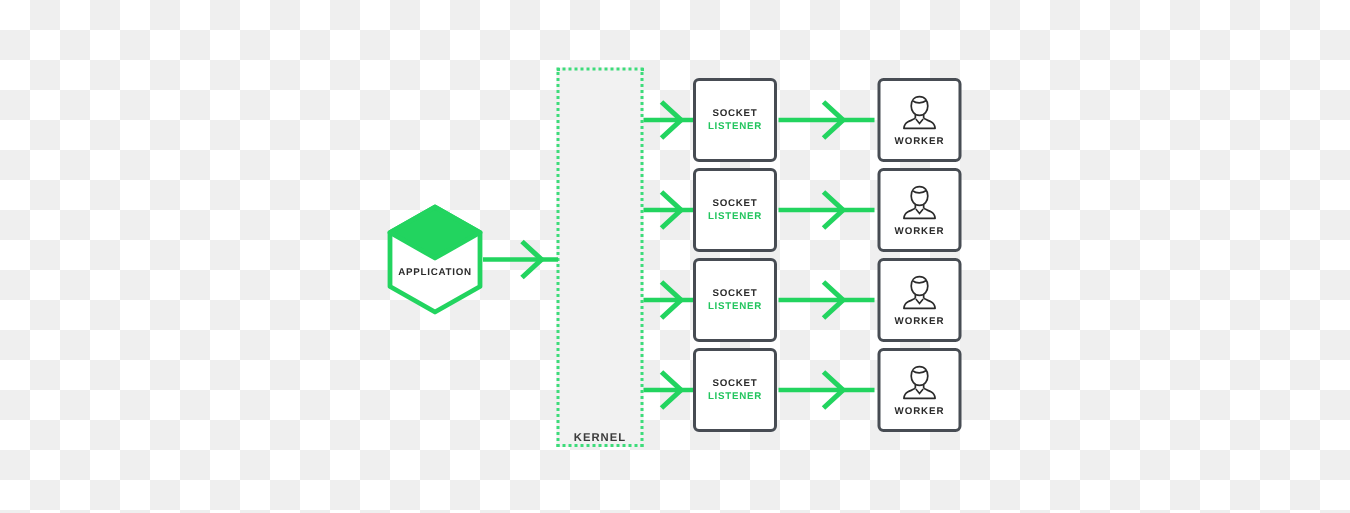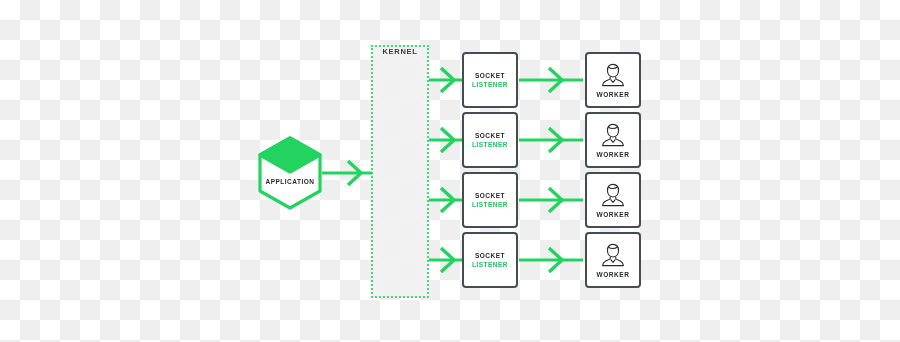--- a/index.html
+++ b/index.html
@@ -31,21 +31,21 @@
   .kernel-box {
     position: absolute;
     left: 371px;
     top: 45px;
     width: 58px;
     height: 253px;
     box-sizing: border-box;
     border: 2px dotted #3ddc7a;
     background: rgba(241, 241, 241, 0.92);
     display: flex;
-    align-items: flex-start;
+    align-items: flex-end;
     justify-content: center;
   }
   .kernel-label {
     font-size: 7.5px;
     font-weight: bold;
     letter-spacing: 0.7px;
     color: #3b3b3b;
     text-align: center;
     font-family: "Liberation Sans", sans-serif;
   }

